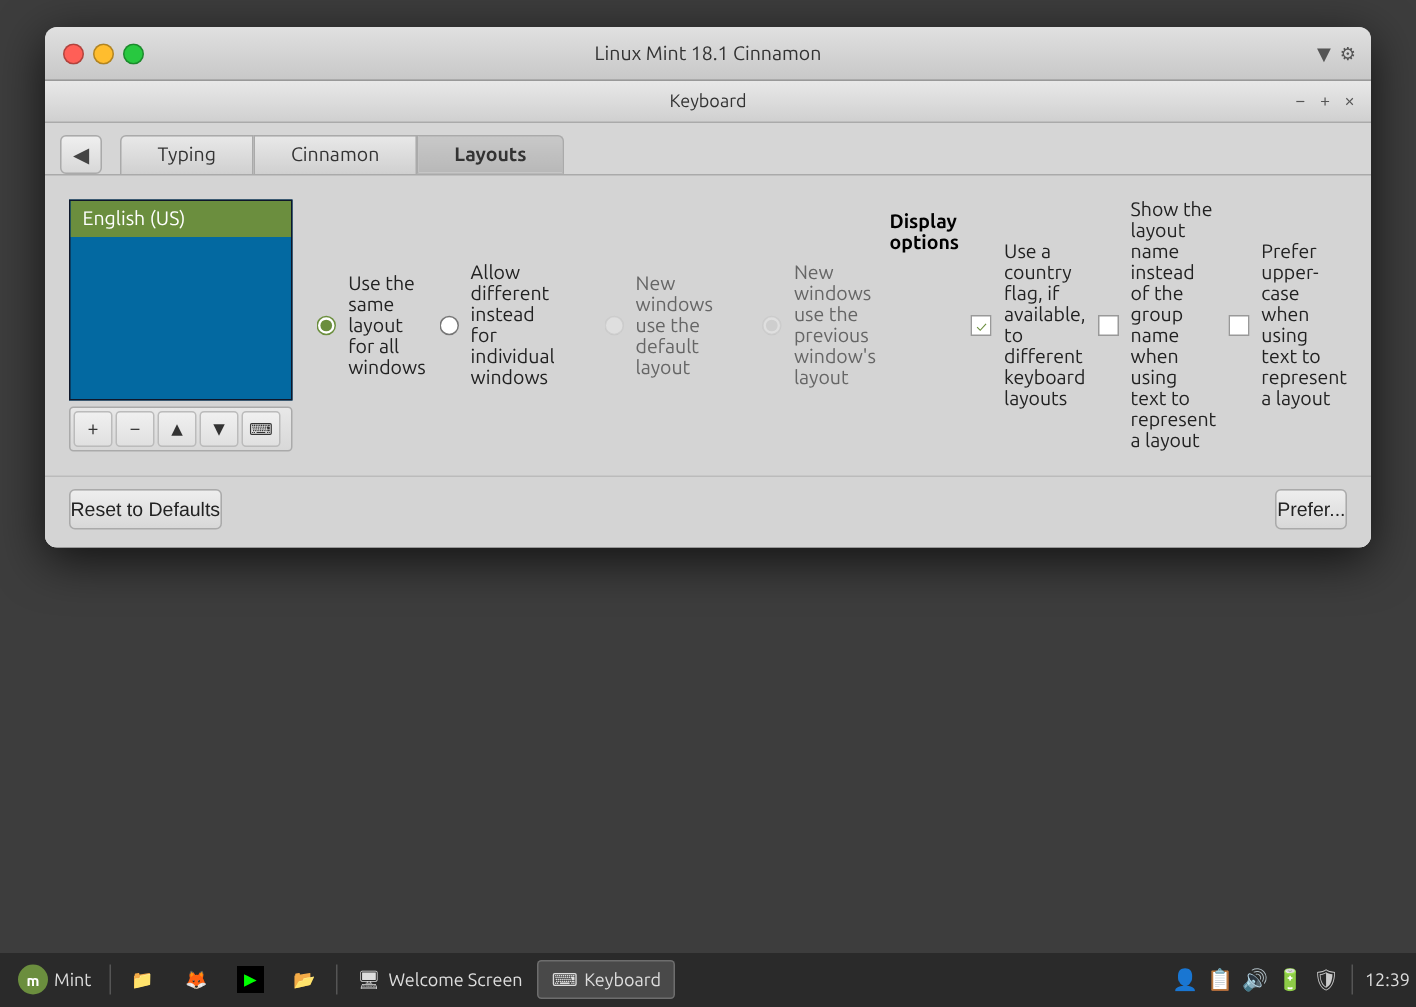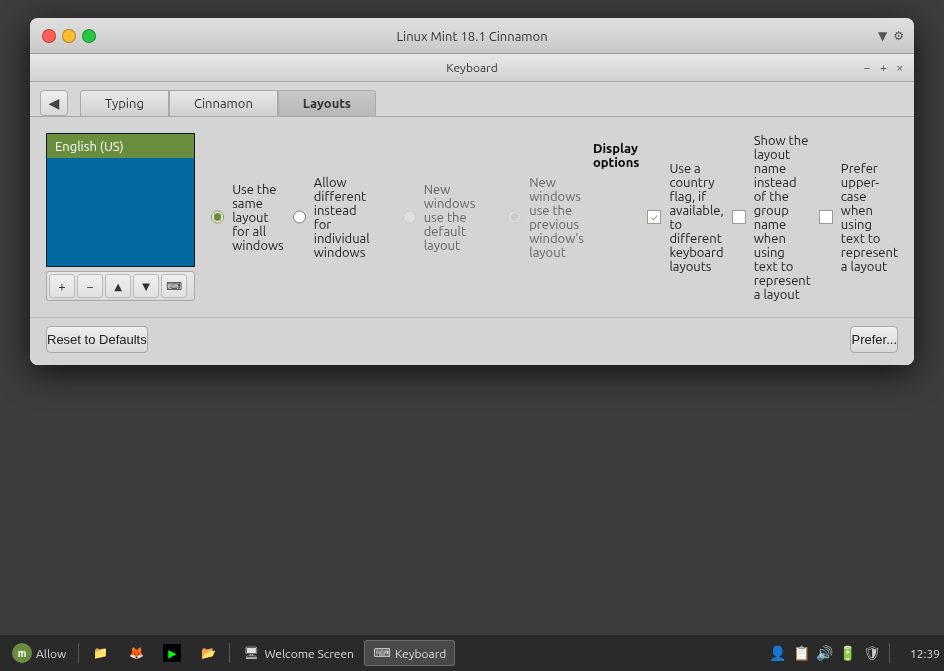--- a/index.html
+++ b/index.html
@@ -463,21 +463,21 @@
         <button class="btn">Reset to Defaults</button>
         <button class="btn">Prefer...</button>
       </div>
 
     </div>
   </div>
 
   <div class="taskbar">
     <div class="menu-btn">
       <div class="mint-logo">m</div>
-      <span>Allow</span>
+      <span>Mint</span>
     </div>
     <div class="taskbar-sep"></div>
 
     <div class="taskbar-item">
       <span class="taskbar-icon">📁</span>
     </div>
     <div class="taskbar-item">
       <span class="taskbar-icon">🦊</span>
     </div>
     <div class="taskbar-item">
@@ -498,17 +498,17 @@
       <span>Keyboard</span>
     </div>
 
     <div class="taskbar-right">
       <span class="tb-icon">👤</span>
       <span class="tb-icon">📋</span>
       <span class="tb-icon">🔊</span>
       <span class="tb-icon">🔋</span>
       <span class="tb-icon">🛡</span>
       <div class="taskbar-sep"></div>
-      <span style="color:#ddd; font-size:12px;margin-left:12px;">12:39</span>
+      <span style="color:#ddd; font-size:12px;">12:39</span>
     </div>
   </div>
 
 </div>
 
 </body></html>

